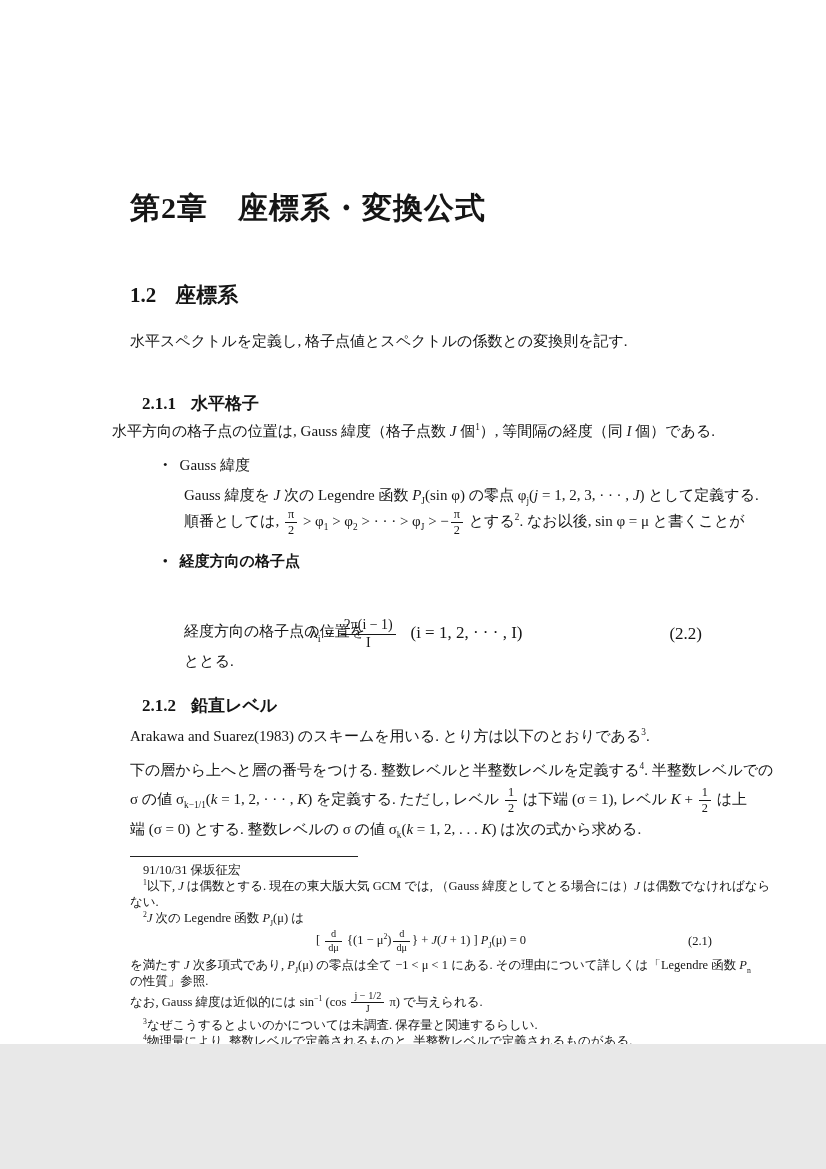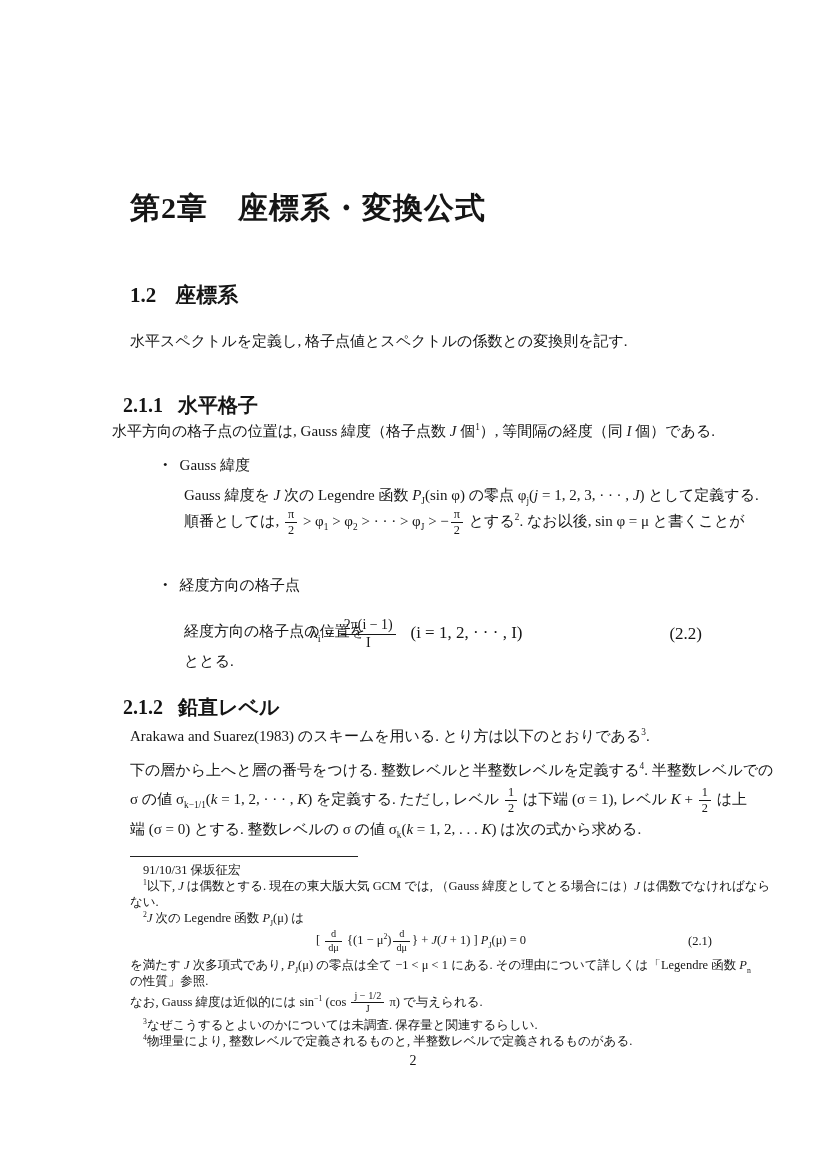--- a/index.html
+++ b/index.html
@@ -1,45 +1,45 @@
 <!DOCTYPE html>
 <html><head>
 <meta charset="utf-8">
 <style>
   html,body{margin:0;padding:0;background:#e8e8e8;}
   .page{
-    position:relative;width:826px;height:1169px;margin:0 auto;background:#ffffff;
+    position:relative;width:826px;height:1044px;margin:0 auto;background:#ffffff;
     font-family:"Liberation Serif","DejaVu Serif",serif;color:#151515;overflow:hidden;
   }
   .abs{position:absolute;}
   .line{white-space:nowrap;}
   i{font-style:italic;}
   sup{font-size:0.62em;vertical-align:super;line-height:0;}
   sub{font-size:0.62em;vertical-align:sub;line-height:0;}
   .frac{display:inline-block;text-align:center;vertical-align:middle;font-size:0.82em;line-height:1.05;margin:0 2px;}
   .frac .fn{display:block;border-bottom:1px solid #151515;padding:0 3px 1px;}
   .frac .fd{display:block;padding:1px 3px 0;}
 
   .chapter-heading{top:188px;left:130px;font-size:30px;font-weight:700;letter-spacing:1px;}
   .chapter-heading .num-gap{margin-right:30px;}
   .section-heading{top:281px;left:130px;font-size:21px;font-weight:700;}
   .section-heading .num-gap{margin-right:19px;}
-  .subsec-heading{left:123px;font-size:20px;font-weight:700;}
+  .subsec-heading{left:142px;font-size:17px;font-weight:700;}
   .subsec-heading .num-gap{margin-right:15px;}
   .subsec-1{top:392px;}
   .subsec-2{top:694px;}
 
   .body-text{font-size:15px;}
   .intro{top:328px;left:130px;width:575px;line-height:27px;}
   .lead-1{top:422px;left:112px;width:575px;}
   .bullet-label{left:163px;}
   .bullet-label .marker{margin-right:12px;font-size:13px;vertical-align:1px;}
   .b1-label{top:456px;}
   .b1-body{top:482px;left:184px;width:520px;line-height:26px;}
-  .b2-label{top:576px;}
+  .b2-label{top:552px;font-weight:bold;}
   .b2-lead{top:622px;left:184px;}
   .equation{left:130px;width:572px;}
   .eq-22{top:612px;height:44px;display:flex;align-items:center;justify-content:center;font-size:17px;}
   .eq-body{white-space:pre;}
   .eq-tag{position:absolute;right:0;top:50%;transform:translateY(-50%);}
   .after-eq{top:652px;left:184px;}
   .level-intro{top:727px;left:130px;}
   .level-para{top:756px;left:130px;width:578px;line-height:29px;}
 
   .fn-rule{top:856px;left:130px;width:228px;height:0;border-top:1.4px solid #222;}

